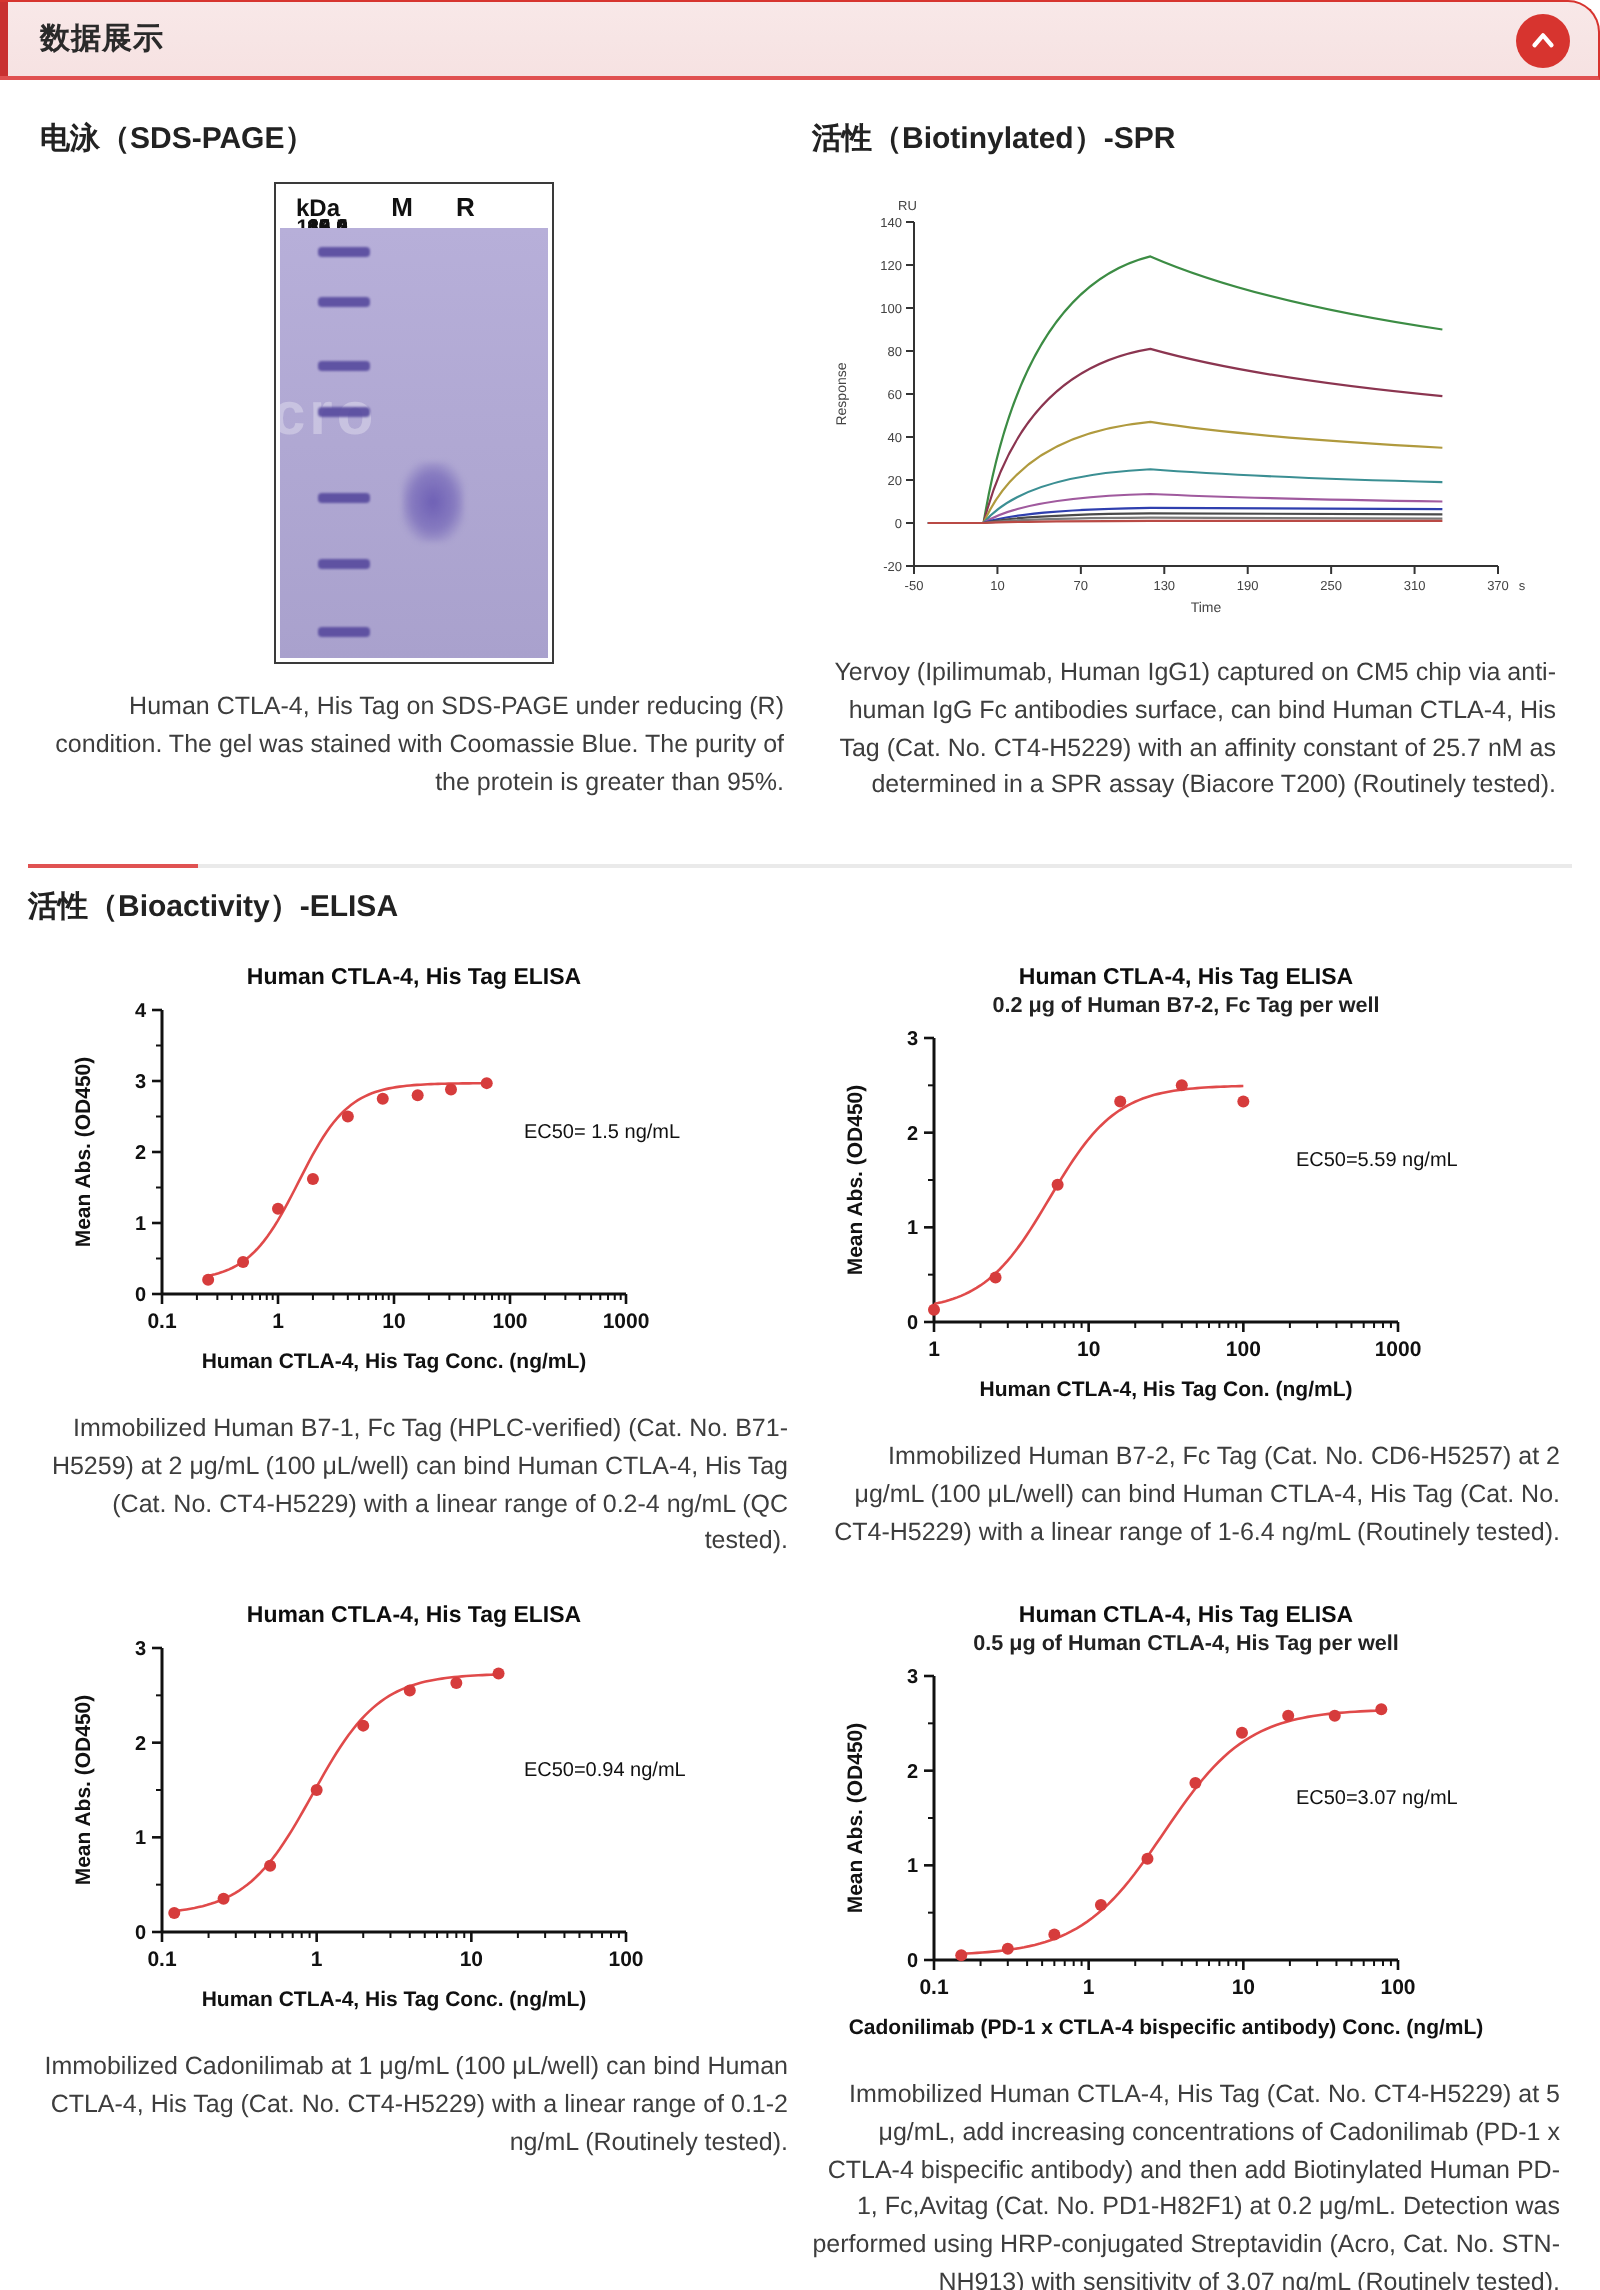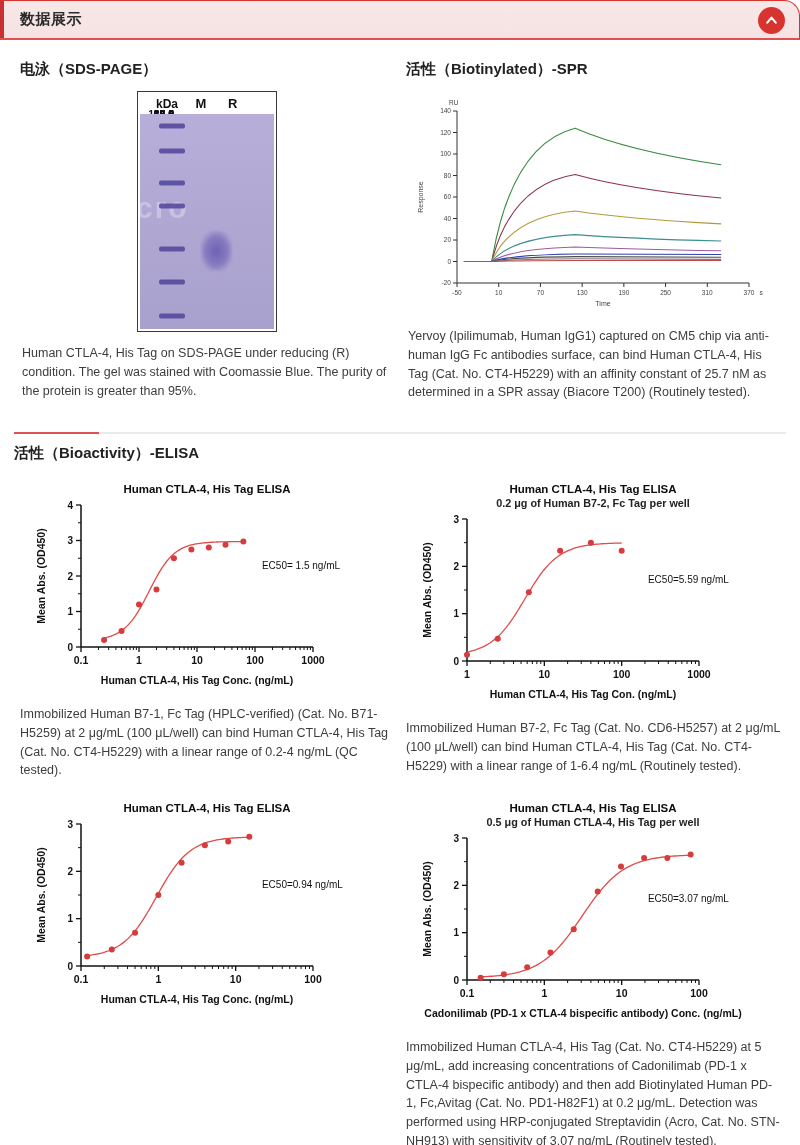--- a/index.html
+++ b/index.html
@@ -21,35 +21,35 @@
   }
 
   main { padding:6px 14px 10px; }
   .top-grid { display:flex; align-items:flex-start; }
   .col { width:50%; padding:4px 6px; }
   h2.sec { font-size:15px; font-weight:700; color:#222; margin:10px 0 12px; }
 
   
   .gel-panel { width:140px; margin:2px auto 0; border:1px solid #3a3a3a; background:#fff; padding:2px; }
   .gel-header { display:flex; height:20px; font-weight:700; color:#111; }
-  .gel-header .u { width:38px; text-align:right; font-size:12px; line-height:20px; }
+  .gel-header .u { width:38px; text-align:center; font-size:12px; line-height:20px; }
   .gel-header .lanes { position:relative; flex:1; }
   .gel-header .lanes span { position:absolute; top:0; line-height:20px; font-size:13px; transform:translateX(-50%); }
   .gel-body { display:flex; height:215px;flex-direction:column; }
   .gel-labels { position:relative; width:38px; }
   .gel-labels div { position:absolute; right:4px; transform:translateY(-50%); font-size:10.5px; font-weight:700; color:#111; }
   .gel-area { position:relative; flex:1; background:linear-gradient(180deg,#b7afd9,#a9a1cd); overflow:hidden; }
   .gel-band { position:absolute; height:5px; width:26px; background:#574a9e; border-radius:2px; filter:blur(.6px); opacity:.9; transform:translateY(-50%); }
   .gel-blob { position:absolute; width:31px; border-radius:5px;
     background:radial-gradient(ellipse at center, rgba(103,88,178,.9) 0%, rgba(103,88,178,.55) 50%, rgba(103,88,178,0) 80%);
     filter:blur(1.2px); }
   .gel-watermark { position:absolute; left:-4px; top:36%; font-size:30px; font-weight:700;
     color:rgba(255,255,255,.30); letter-spacing:2px; pointer-events:none; }
 
-  .caption { font-size:12.5px; color:#3d3d3d; line-height:1.5; margin:12px 2px 0; }
+  .caption { font-size:12.5px; color:#3d3d3d; line-height:1.5; margin:12px 2px 0;text-align:right; }
 
   .divider { height:2px; margin:26px 0 6px; background:linear-gradient(to right,#e05252 0,#e05252 85px,#eaeaea 85px); }
 
   
   .elisa-grid { display:flex; flex-wrap:wrap; }
   .cell { width:50%; padding:8px 4px 14px; }
   .chart-title { text-align:center; font-weight:700; font-size:11.5px; color:#0d0d0d; }
   .chart-sub { text-align:center; font-weight:700; font-size:10.8px; color:#222; margin:2px 0 0; }
   svg.chart { display:block; margin:0 auto; }
   svg text { font-family:"Liberation Sans", sans-serif; }
@@ -367,20 +367,21 @@
           <path d="M 56.12 141.54 L 58.15 141.30 L 60.18 141.03 L 62.20 140.72 L 64.23 140.37 L 66.26 139.99 L 68.29 139.55 L 70.31 139.07 L 72.34 138.53 L 74.37 137.92 L 76.39 137.24 L 78.42 136.49 L 80.45 135.65 L 82.47 134.72 L 84.50 133.69 L 86.53 132.54 L 88.56 131.28 L 90.58 129.89 L 92.61 128.37 L 94.64 126.70 L 96.66 124.88 L 98.69 122.90 L 100.72 120.75 L 102.74 118.44 L 104.77 115.96 L 106.80 113.32 L 108.83 110.50 L 110.85 107.53 L 112.88 104.41 L 114.91 101.16 L 116.93 97.78 L 118.96 94.31 L 120.99 90.76 L 123.01 87.15 L 125.04 83.51 L 127.07 79.87 L 129.10 76.26 L 131.12 72.69 L 133.15 69.20 L 135.18 65.80 L 137.20 62.52 L 139.23 59.37 L 141.26 56.37 L 143.28 53.52 L 145.31 50.84 L 147.34 48.32 L 149.37 45.98 L 151.39 43.80 L 153.42 41.79 L 155.45 39.93 L 157.47 38.23 L 159.50 36.68 L 161.53 35.26 L 163.56 33.97 L 165.58 32.81 L 167.61 31.75 L 169.64 30.80 L 171.66 29.94 L 173.69 29.17 L 175.72 28.48 L 177.74 27.86 L 179.77 27.30 L 181.80 26.80 L 183.83 26.36 L 185.85 25.96 L 187.88 25.61 L 189.91 25.30 L 191.93 25.01 L 193.96 24.76 L 195.99 24.54 L 198.01 24.34 L 200.04 24.17 L 202.07 24.01 L 204.10 23.87 L 206.12 23.75 L 208.15 23.64 L 210.18 23.54 L 212.20 23.46 L 214.23 23.38 L 216.26 23.31 L 218.28 23.25" fill="none" stroke="#e04a4a" stroke-width="1.3"></path>
           <circle cx="56.12334969434965" cy="142.53333333333333" r="3" fill="#d63c3c"></circle>
           <circle cx="80.77402733730423" cy="135.43333333333334" r="3" fill="#d63c3c"></circle>
           <circle cx="104.05368033531877" cy="118.86666666666667" r="3" fill="#d63c3c"></circle>
           <circle cx="127.33333333333333" cy="81" r="3" fill="#d63c3c"></circle>
           <circle cx="150.61298633134788" cy="48.81333333333333" r="3" fill="#d63c3c"></circle>
           <circle cx="173.89263932936242" cy="31.299999999999997" r="3" fill="#d63c3c"></circle>
           <circle cx="197.17229232737697" cy="27.51333333333335" r="3" fill="#d63c3c"></circle>
           <circle cx="218.28439070030603" cy="22.78" r="3" fill="#d63c3c"></circle>
         </svg>
+      <p class="caption">Immobilized Cadonilimab at 1 μg/mL (100 μL/well) can bind Human CTLA-4, His Tag (Cat. No. CT4-H5229) with a linear range of 0.1-2 ng/mL (Routinely tested).</p>
     </div>
 
     <div class="cell">
       <div class="chart-title">Human CTLA-4, His Tag ELISA</div>
       <div class="chart-sub">0.5 μg of Human CTLA-4, His Tag per well</div>
       <svg class="chart" viewBox="0 0 352 198" width="352" height="198">
           <line x1="50" y1="10" x2="50" y2="152" stroke="#111" stroke-width="1.5"></line>
           <line x1="50" y1="152" x2="282" y2="152" stroke="#111" stroke-width="1.5"></line>
           <line x1="45" y1="152" x2="50" y2="152" stroke="#111" stroke-width="1.3"></line>
           <text x="42" y="155.5" font-size="10" text-anchor="end" font-weight="700" fill="#111">0</text>

